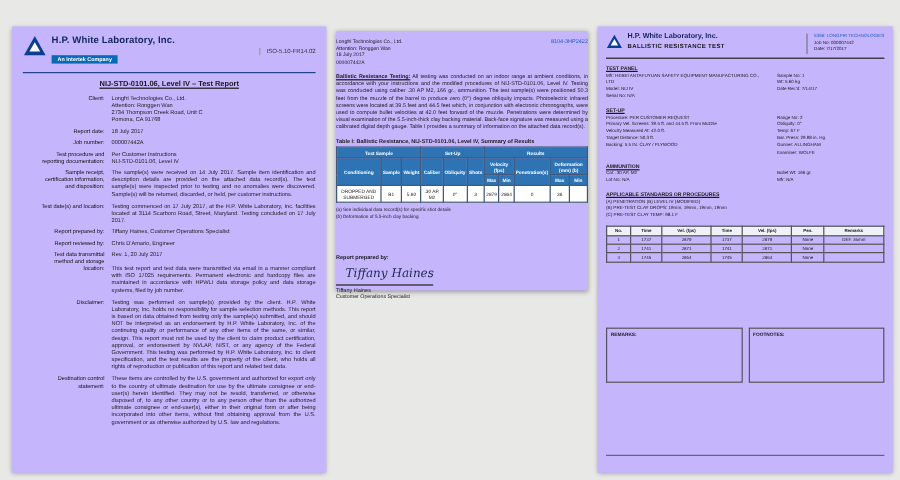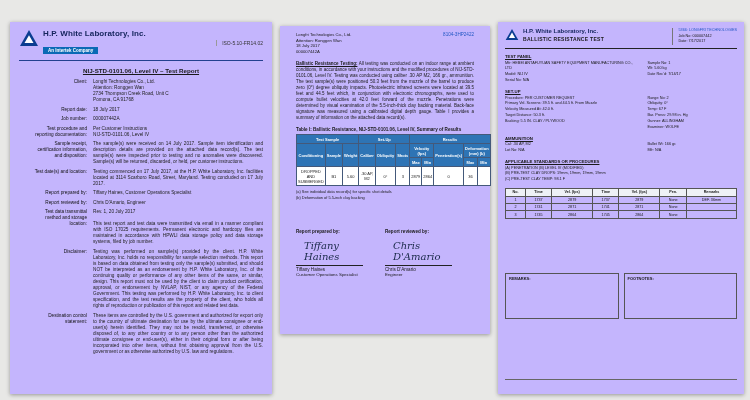--- a/index.html
+++ b/index.html
@@ -4,21 +4,21 @@
 <style>
   * { margin:0; padding:0; box-sizing:border-box; }
   html,body { width:750px; height:400px; }
   body {
     background:#e8e8e6;
     font-family:"Liberation Sans", sans-serif;
     position:relative; overflow:hidden; color:#1a1a1a;
   }
   .page { position:absolute; background:#c4b5fd; box-shadow:0 1px 4px rgba(0,0,0,.35); }
   .page1 { left:10px;  top:22px; width:262px; height:372px; padding:7px 9px; }
-  .page2 { left:280px; top:26px; width:210px; height:308px; padding:6px 16px; }
+  .page2 { left:280px; top:26px; width:210px; height:216px; padding:6px 0; }
   .page3 { left:498px; top:22px; width:246px; height:372px; padding:6px 7px; }
 
   
   .p1-header { display:flex; align-items:flex-start; gap:4px; padding-bottom:4px; border-bottom:1.5px solid #23408f; }
   .logo1 { width:20px; height:18px; flex:0 0 auto; }
   .brand .company { font-size:8px; font-weight:bold; color:#14245c; letter-spacing:.1px; }
   .brand .intertek { margin-top:2px; background:#0a6ab5; color:#fff; font-size:4.5px; padding:1px 5px; display:inline-block; font-weight:bold; }
   .isoref { margin-left:auto; font-size:5px; color:#333; align-self:center; border-left:1px solid #999; padding-left:5px; }
   .p1-title { text-align:center; font-size:6.2px; font-weight:bold; text-decoration:underline; margin:6px 0 5px; }
   .fields { display:grid; grid-template-columns:68px 1fr; column-gap:6px; row-gap:3.5px; font-size:4.7px; line-height:1.28; }
@@ -194,26 +194,20 @@
       <div>(b) Deformation of 5.5-inch clay backing</div>
     </div>
 
     <div class="sigrow">
       <div class="sigcol">
         <div class="siglabel">Report prepared by:</div>
         <div class="sig">Tiffany Haines</div>
         <div class="signame">Tiffany Haines</div>
         <div class="sigtitle">Customer Operations Specialist</div>
       </div>
-      <div class="sigcol">
-        <div class="siglabel">Report reviewed by:</div>
-        <div class="sig">Chris D'Amario</div>
-        <div class="signame">Chris D'Amario</div>
-        <div class="sigtitle">Engineer</div>
-      </div>
     </div>
   </div>
 
   <div class="page page3">
     <div class="p3-head">
       <svg class="logo3" viewBox="0 0 20 18">
         <path d="M1 17 L10 1 L19 17 Z" fill="#0b3d91"></path>
         <path d="M5.5 14 L10 6.2 L14.5 14 Z" fill="#ffffff"></path>
       </svg>
       <div>

